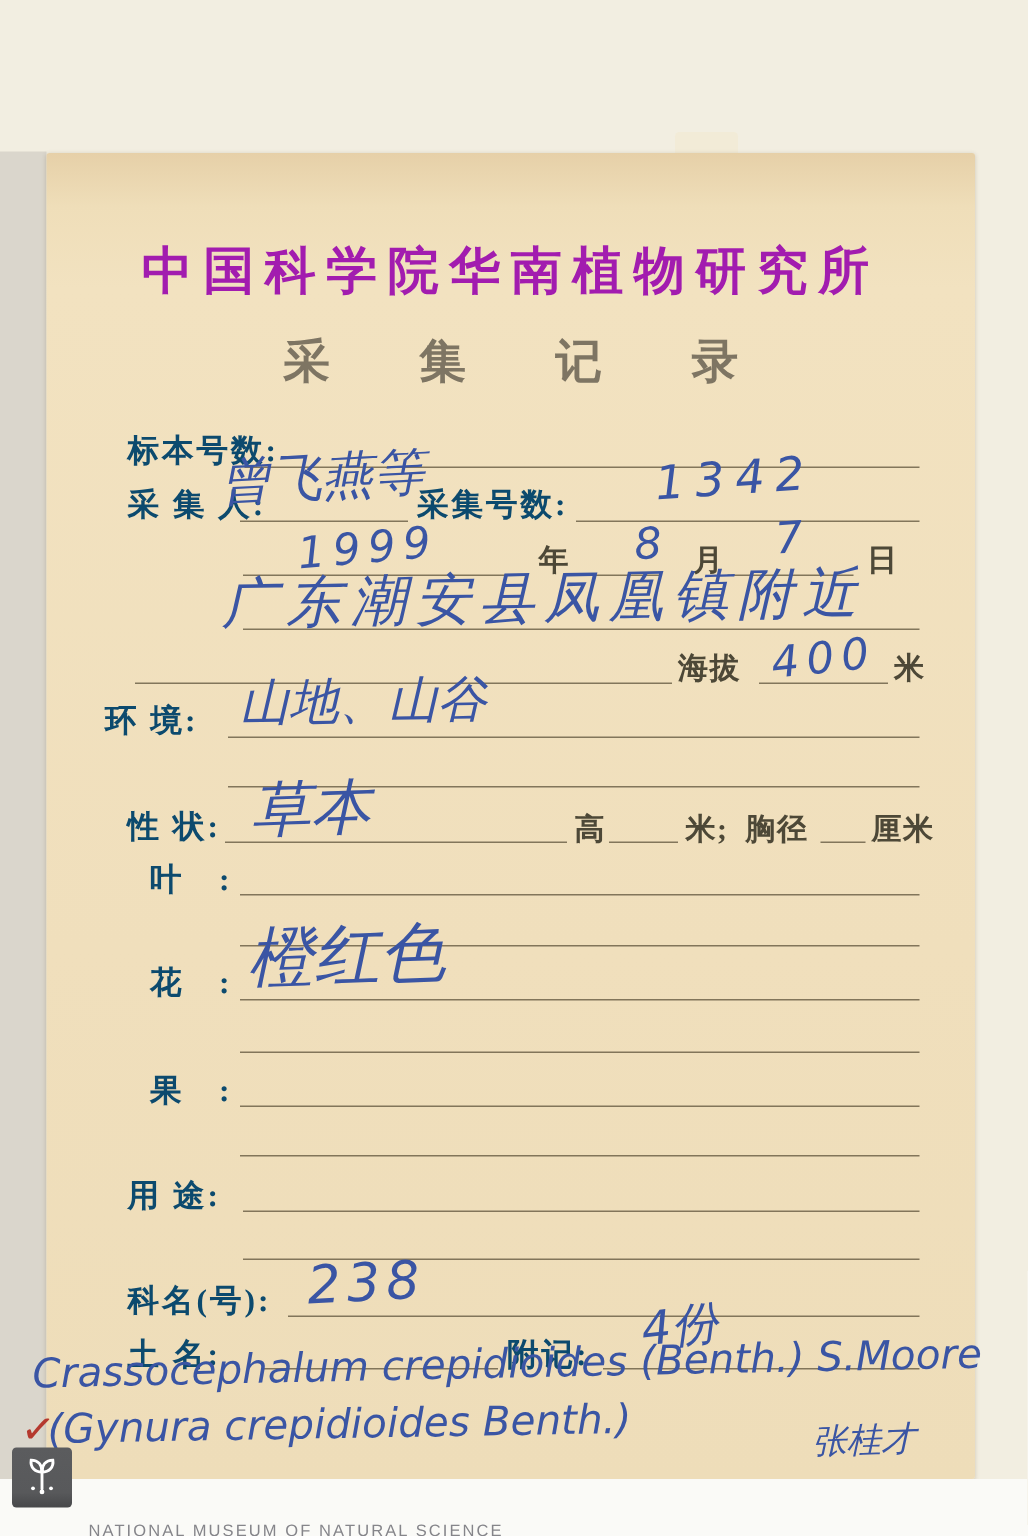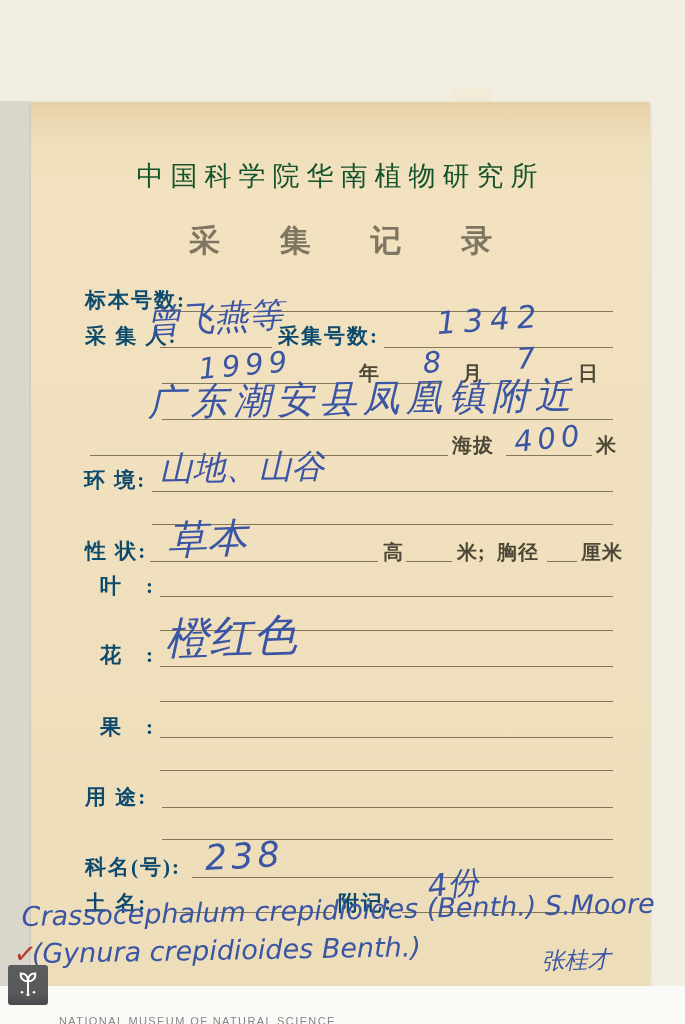--- a/index.html
+++ b/index.html
@@ -10,21 +10,21 @@
   .bg-left-strip{position:absolute;left:0;top:101px;width:31px;height:885px;background:#dad6cc;}
   .bg-bottom{position:absolute;left:0;top:986px;width:685px;height:38px;background:#fafaf7;}
   .card{
     position:absolute;left:31px;top:102px;width:619px;height:884px;border-radius:2px;
     background:linear-gradient(180deg,#e6d0a8 0px,#efdeb9 36px,#f2e2c0 90px,#f0dfbc 60%,#eeddb9 100%);
     box-shadow:0 1px 3px rgba(100,85,50,.25);
   }
   .tab{position:absolute;left:450px;top:88px;width:42px;height:17px;background:#f2ebd7;border-radius:3px 3px 0 0;}
   .inst{
     position:absolute;left:31px;top:158px;width:619px;text-align:center;
-    font-size:27px;letter-spacing:7px;font-weight:400;color:#14532d;
+    font-size:34px;letter-spacing:7px;font-weight:700;color:#a21caf;
   }
   .ttl{
     position:absolute;left:31px;top:220px;width:619px;text-align:center;text-indent:26px;
     font-size:31px;letter-spacing:26px;font-weight:700;color:#7e7563;
   }
   .lbl{position:absolute;font-size:21px;letter-spacing:2px;font-weight:600;color:#0c4a6e;white-space:nowrap;}
   .sm{position:absolute;font-size:20px;letter-spacing:1px;font-weight:600;color:#4d4837;white-space:nowrap;}
   .ln{position:absolute;height:0;border-bottom:1.4px solid rgba(88,76,52,.72);}
   .hw{
     position:absolute;color:#3a55a4;font-family:"DejaVu Sans",sans-serif;font-style:italic;
@@ -80,21 +80,21 @@
 
   <span class="ln" style="left:162px;top:419px;width:451px"></span>
   <span class="hw" style="left:148px;top:378px;font-size:37px;letter-spacing:6px;transform:rotate(-1deg)">广东潮安县凤凰镇附近</span>
 
   <span class="ln" style="left:90px;top:455px;width:358px"></span>
   <span class="sm" style="left:452px;top:432px">海拔</span>
   <span class="ln" style="left:506px;top:455px;width:86px"></span>
   <span class="hw" style="left:516px;top:425px;font-size:29px;letter-spacing:5px;transform:rotate(-6deg)">400</span>
   <span class="sm" style="left:596px;top:432px">米</span>
 
-  <span class="lbl" style="left:84px;top:466px">环 境:</span>
+  <span class="lbl" style="left:70px;top:466px">环 境:</span>
   <span class="ln" style="left:152px;top:491px;width:461px"></span>
   <span class="hw" style="left:160px;top:447px;font-size:33px;transform:rotate(-1deg)">山地、山谷</span>
 
   <span class="ln" style="left:152px;top:524px;width:461px"></span>
 
   <span class="lbl" style="left:85px;top:537px">性 状:</span>
   <span class="ln" style="left:150px;top:561px;width:228px"></span>
   <span class="hw" style="left:168px;top:513px;font-size:40px;transform:rotate(-2deg)">草本</span>
   <span class="sm" style="left:383px;top:539px">高</span>
   <span class="ln" style="left:406px;top:561px;width:46px"></span>

